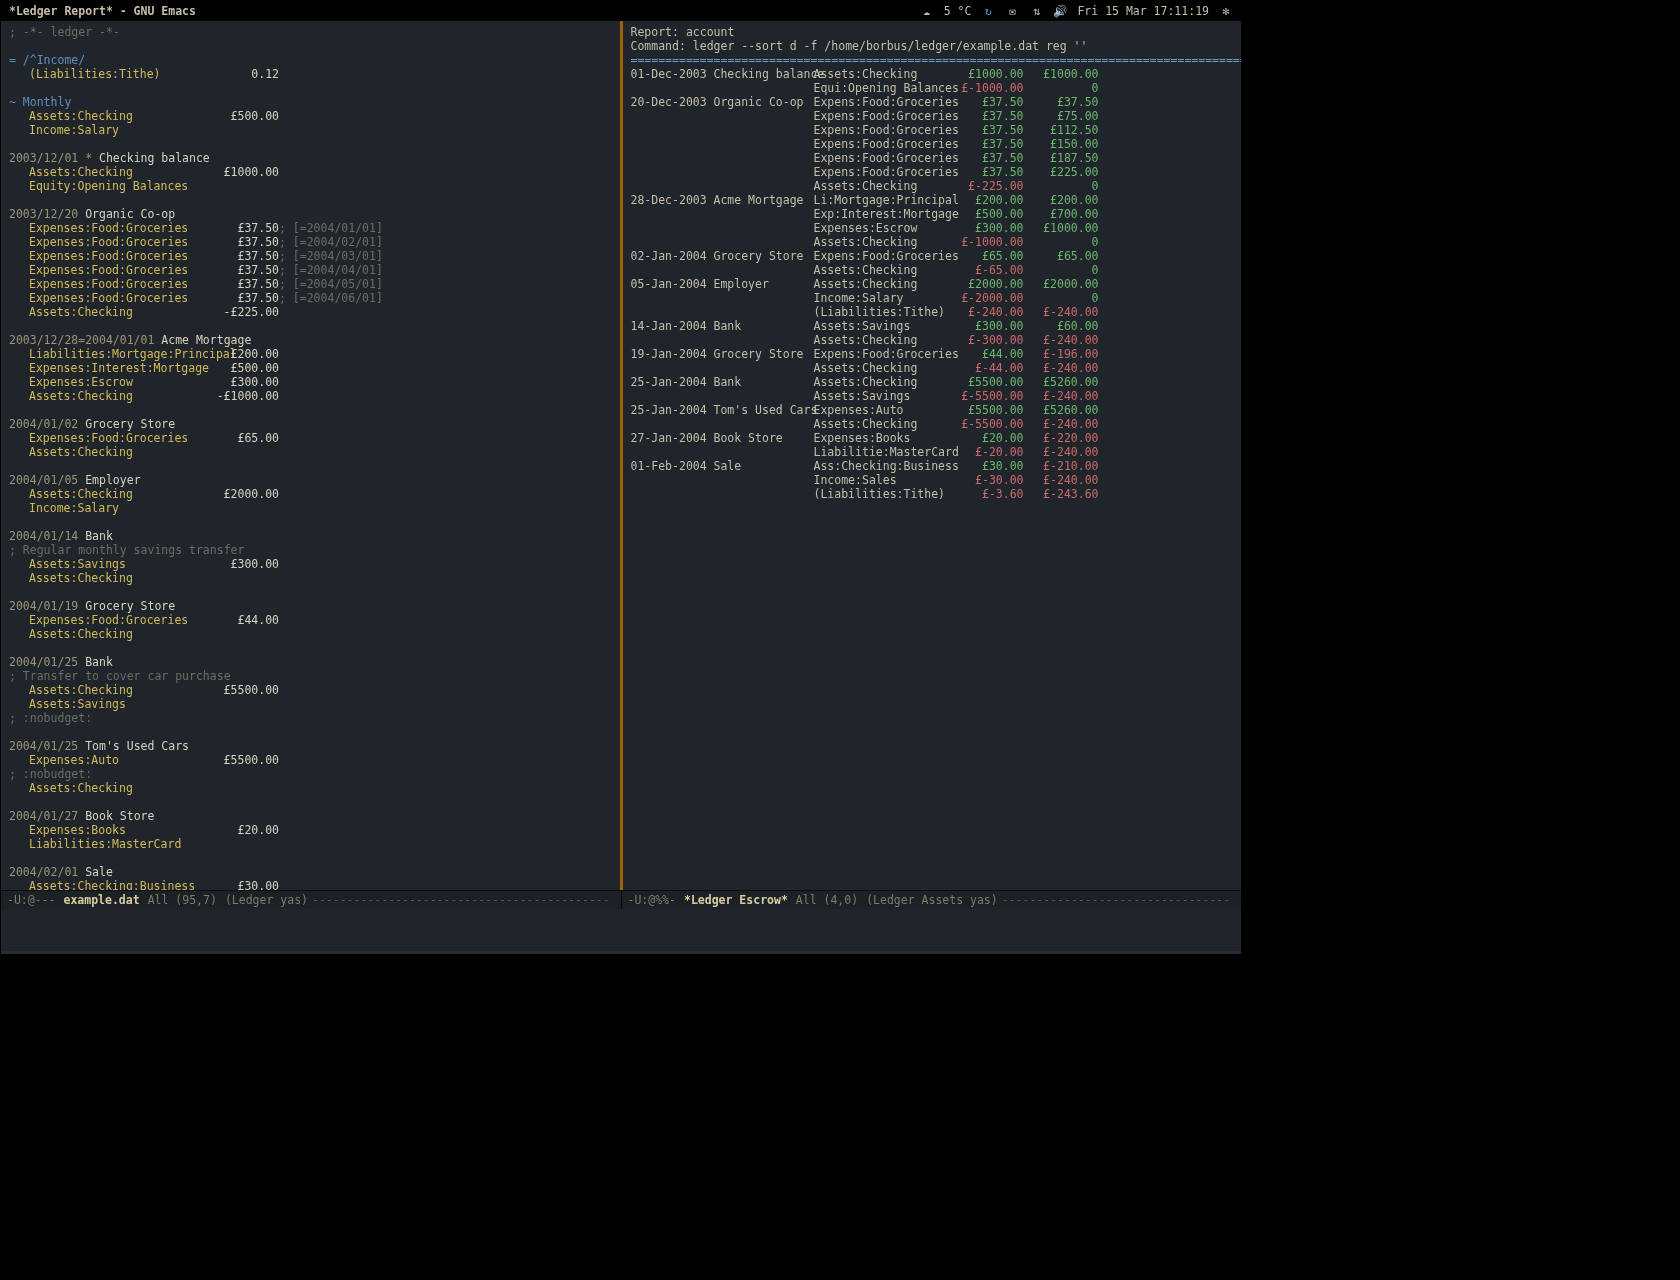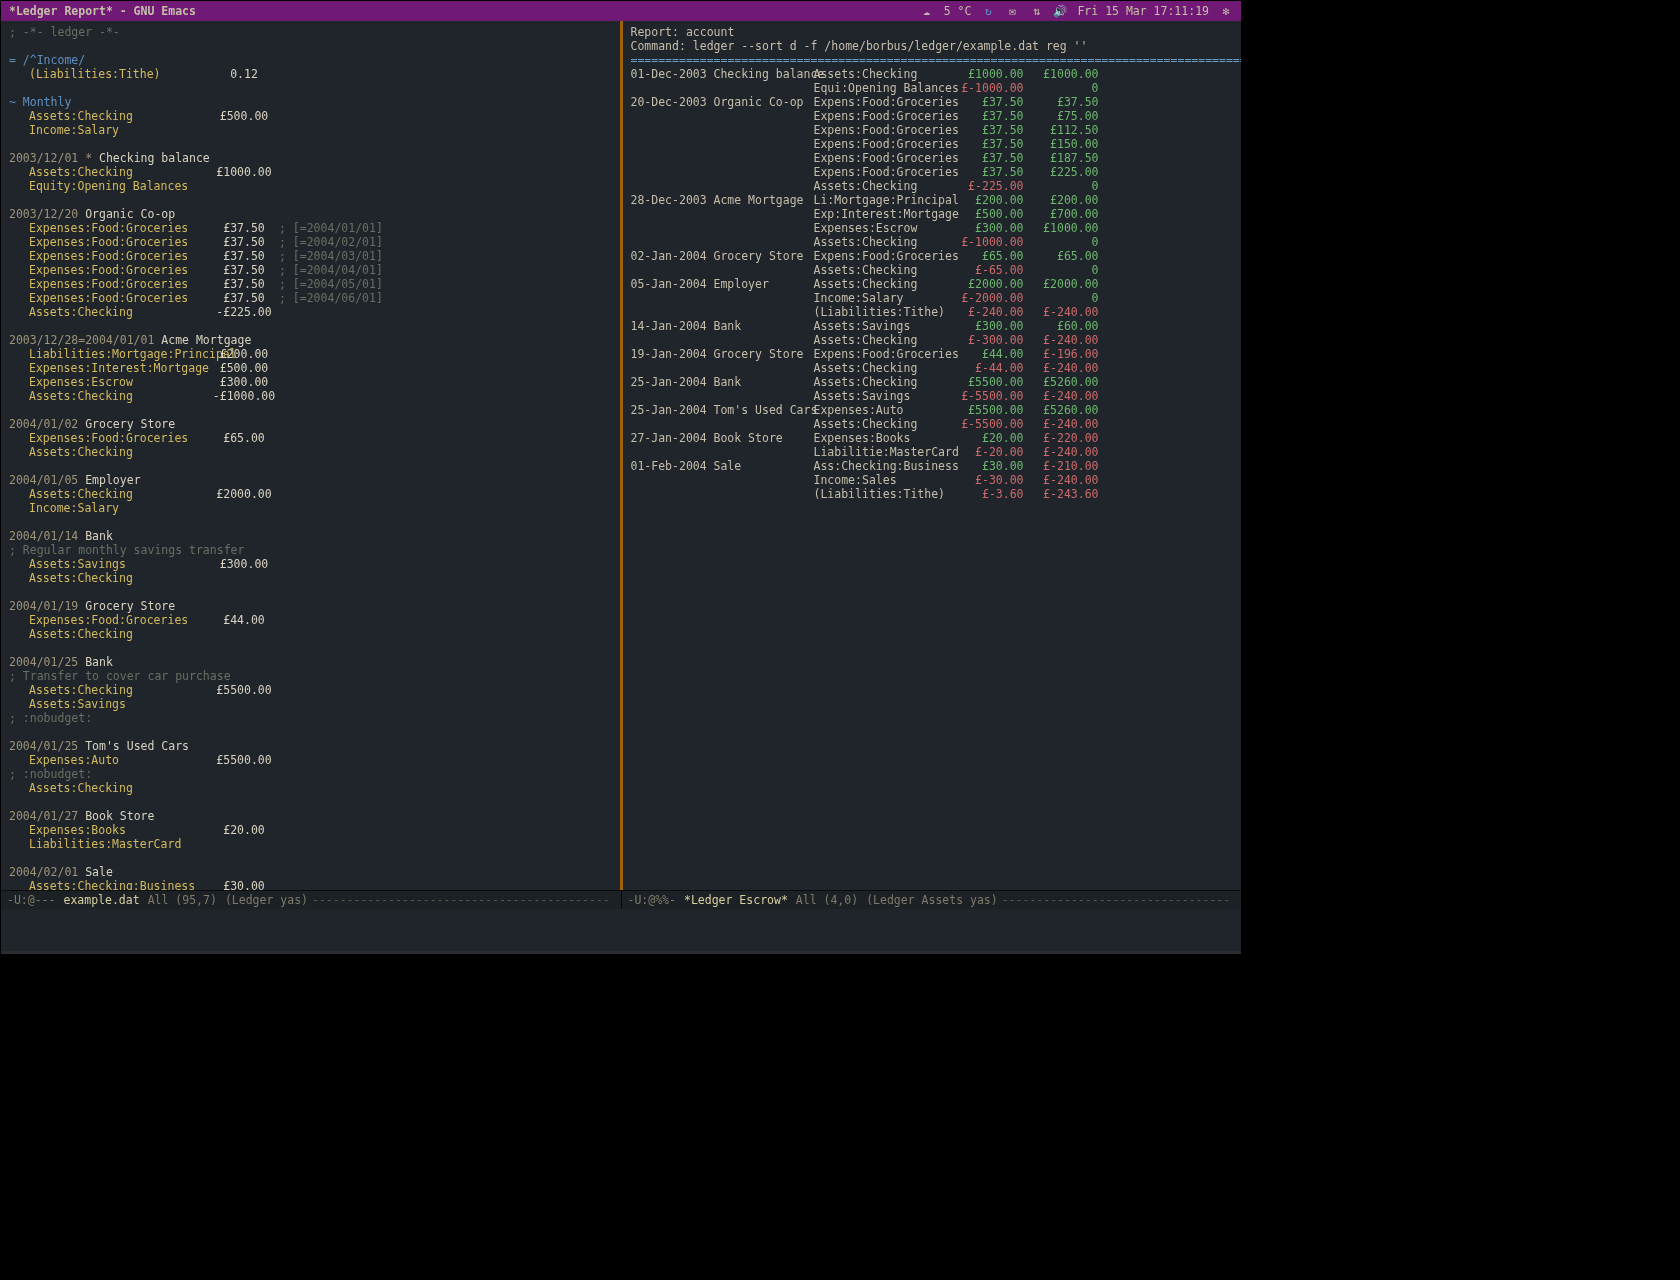--- a/index.html
+++ b/index.html
@@ -1,43 +1,43 @@
 <!DOCTYPE html>
 <html><head>
 <meta charset="utf-8">
 <style>
   html,body{margin:0;padding:0;background:#000;font-family:"DejaVu Sans Mono","Menlo","Consolas",monospace;font-size:11.5px;color:#d0c8b8;overflow:hidden;width:1680px;height:1280px}
   .desktop{width:1240px;height:953px;position:relative;background:#2a2e32;border:1px solid #000}
-  .titlebar{height:20px;line-height:20px;background:#701a75;color:#c5bfa8;padding:0 8px;font-weight:bold;display:flex;justify-content:space-between;}
+  .titlebar{height:20px;line-height:20px;background:#000000;color:#c5bfa8;padding:0 8px;font-weight:bold;display:flex;justify-content:space-between;}
   .titlebar .right{display:flex;gap:10px;align-items:center;font-weight:normal}
   .titlebar .icon{display:inline-block;width:14px;text-align:center}
   .panes{display:flex;height:869px}
   .pane{flex:1;background:#1f252b;position:relative;overflow:hidden}
   .pane+.pane{border-left:3px solid #a16207}
   .pane-inner{padding:4px 8px;white-space:pre;line-height:14px}
   .modelines{display:flex;height:18px;border-top:1px solid #0d0d0d}
   .modeline{flex:1;background:#1c2125;color:#7f7a6a;display:flex;align-items:center;padding:0 6px;gap:4px;overflow:hidden}
   .modeline+.modeline{border-left:1px solid #0a0a0a}
-  .modeline .buf{color:#d8cfa0;font-weight:normal}
+  .modeline .buf{color:#d8cfa0;font-weight:bold}
   .modeline .dashes{flex:1;letter-spacing:0;color:#5a5648;overflow:hidden}
   .echo{height:42px;background:#1f252b}
   
   .c-comment{color:#686e63}
   .c-blue{color:#5f8fbf}
   .c-account{color:#d3ba5c}
   .c-date{color:#9e9477}
   .c-white{color:#d8d2c0}
   .c-pos{color:#6db66d}
   .c-neg{color:#cc6a6a}
   .c-hdr{color:#c6beab}
   .hr{color:#6aa0c8}
   .row{display:flex}
   .col-ind{width:20px}
   .col-acc{width:180px}
-  .col-amt{width:70px;text-align:center}
+  .col-amt{width:70px;text-align:right}
   .col-eff{}
   
   .r-row{display:flex}
   .r-date{width:83px}
   .r-payee{width:100px}
   .r-acc{width:135px}
   .r-amt{width:75px;text-align:right}
   .r-bal{width:75px;text-align:right}
 </style>
 </head>

